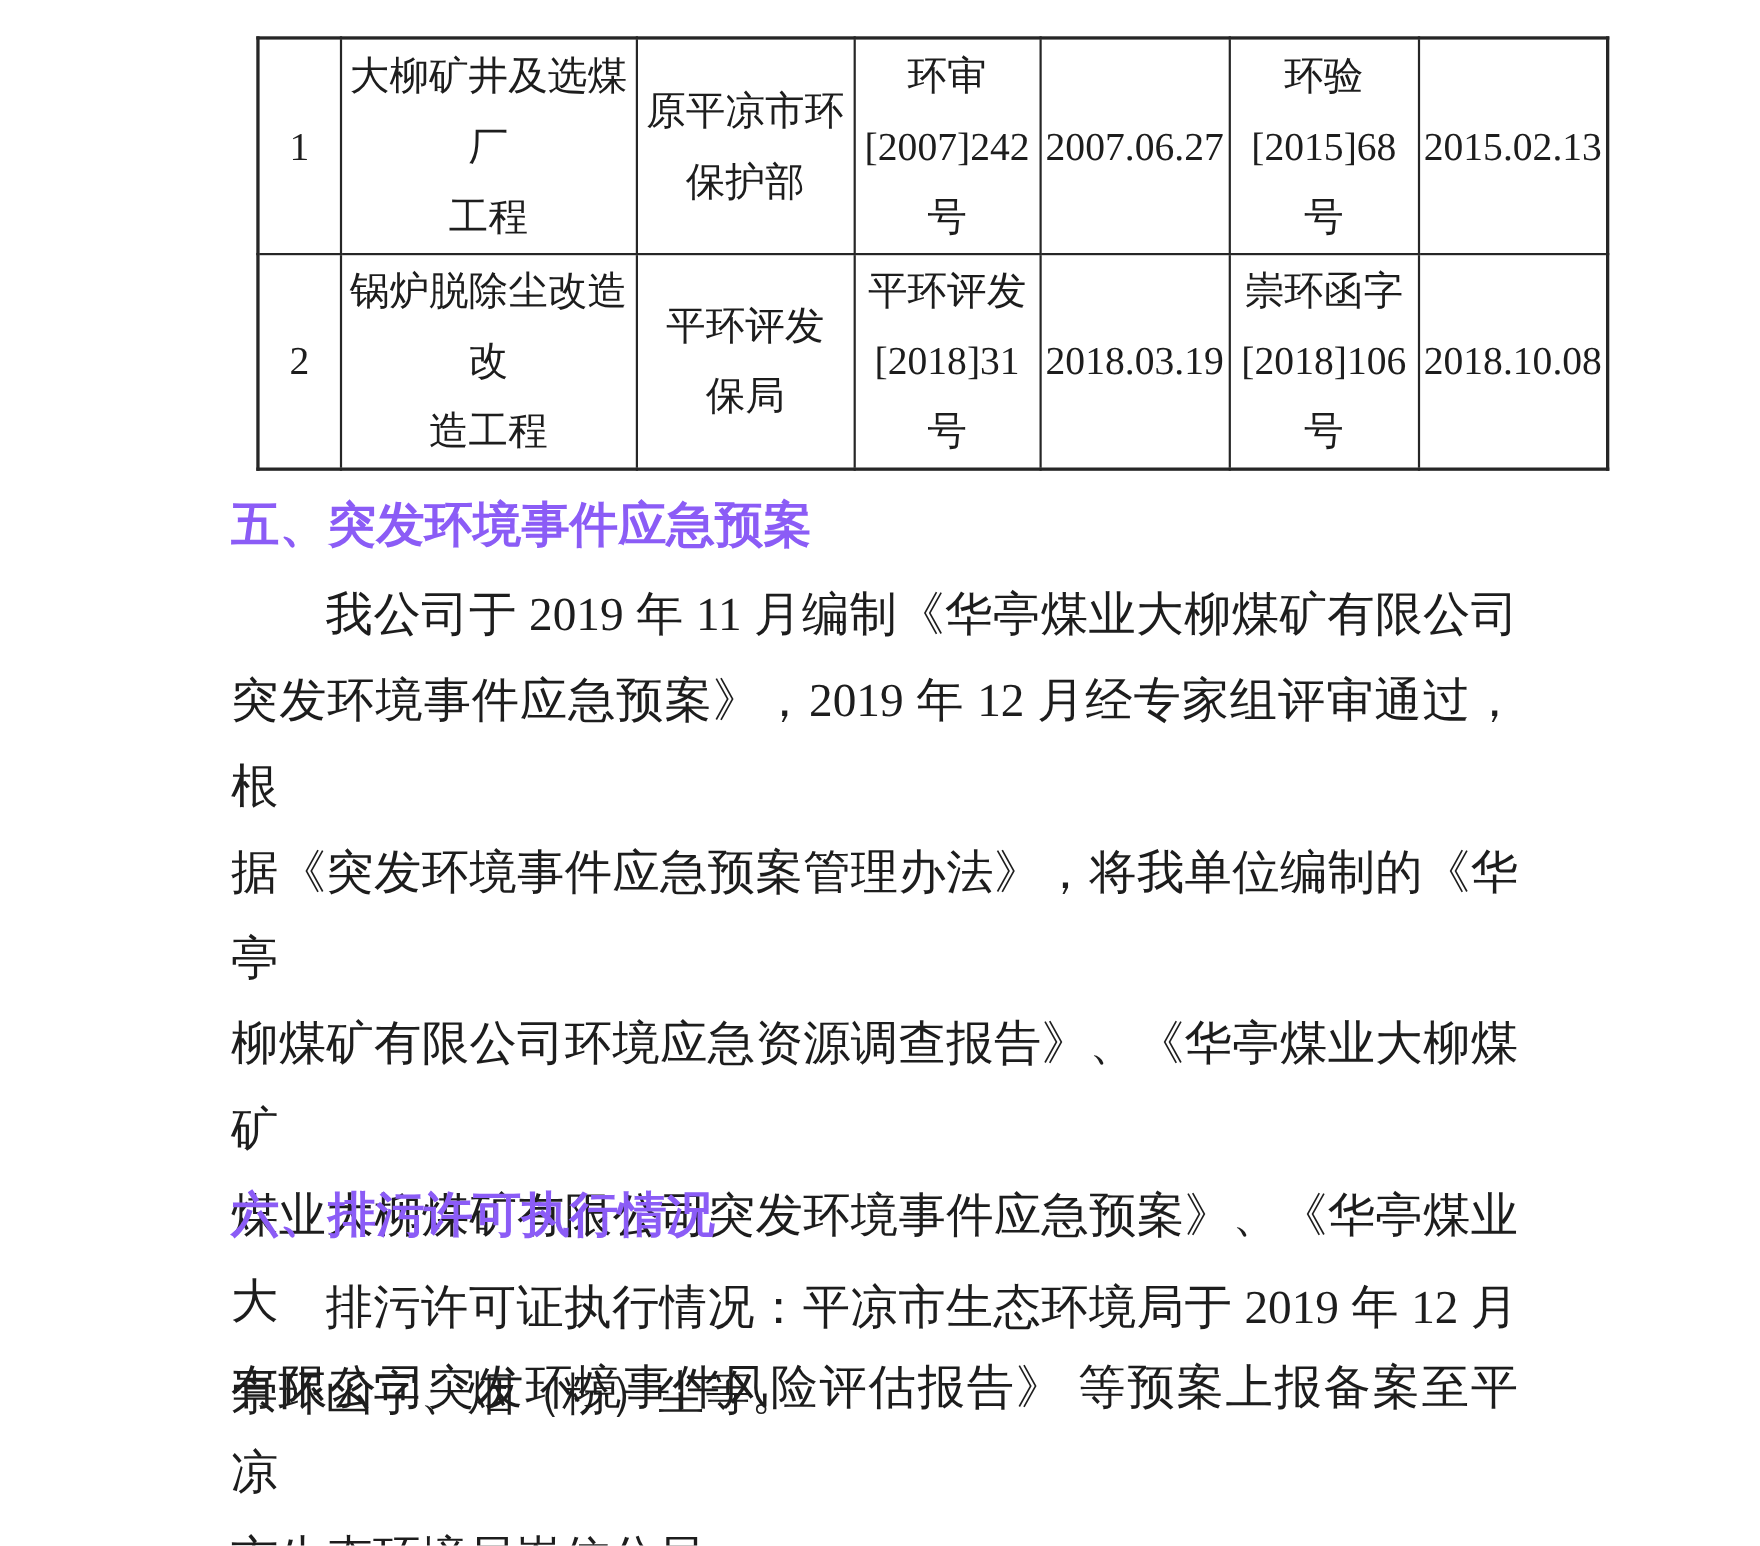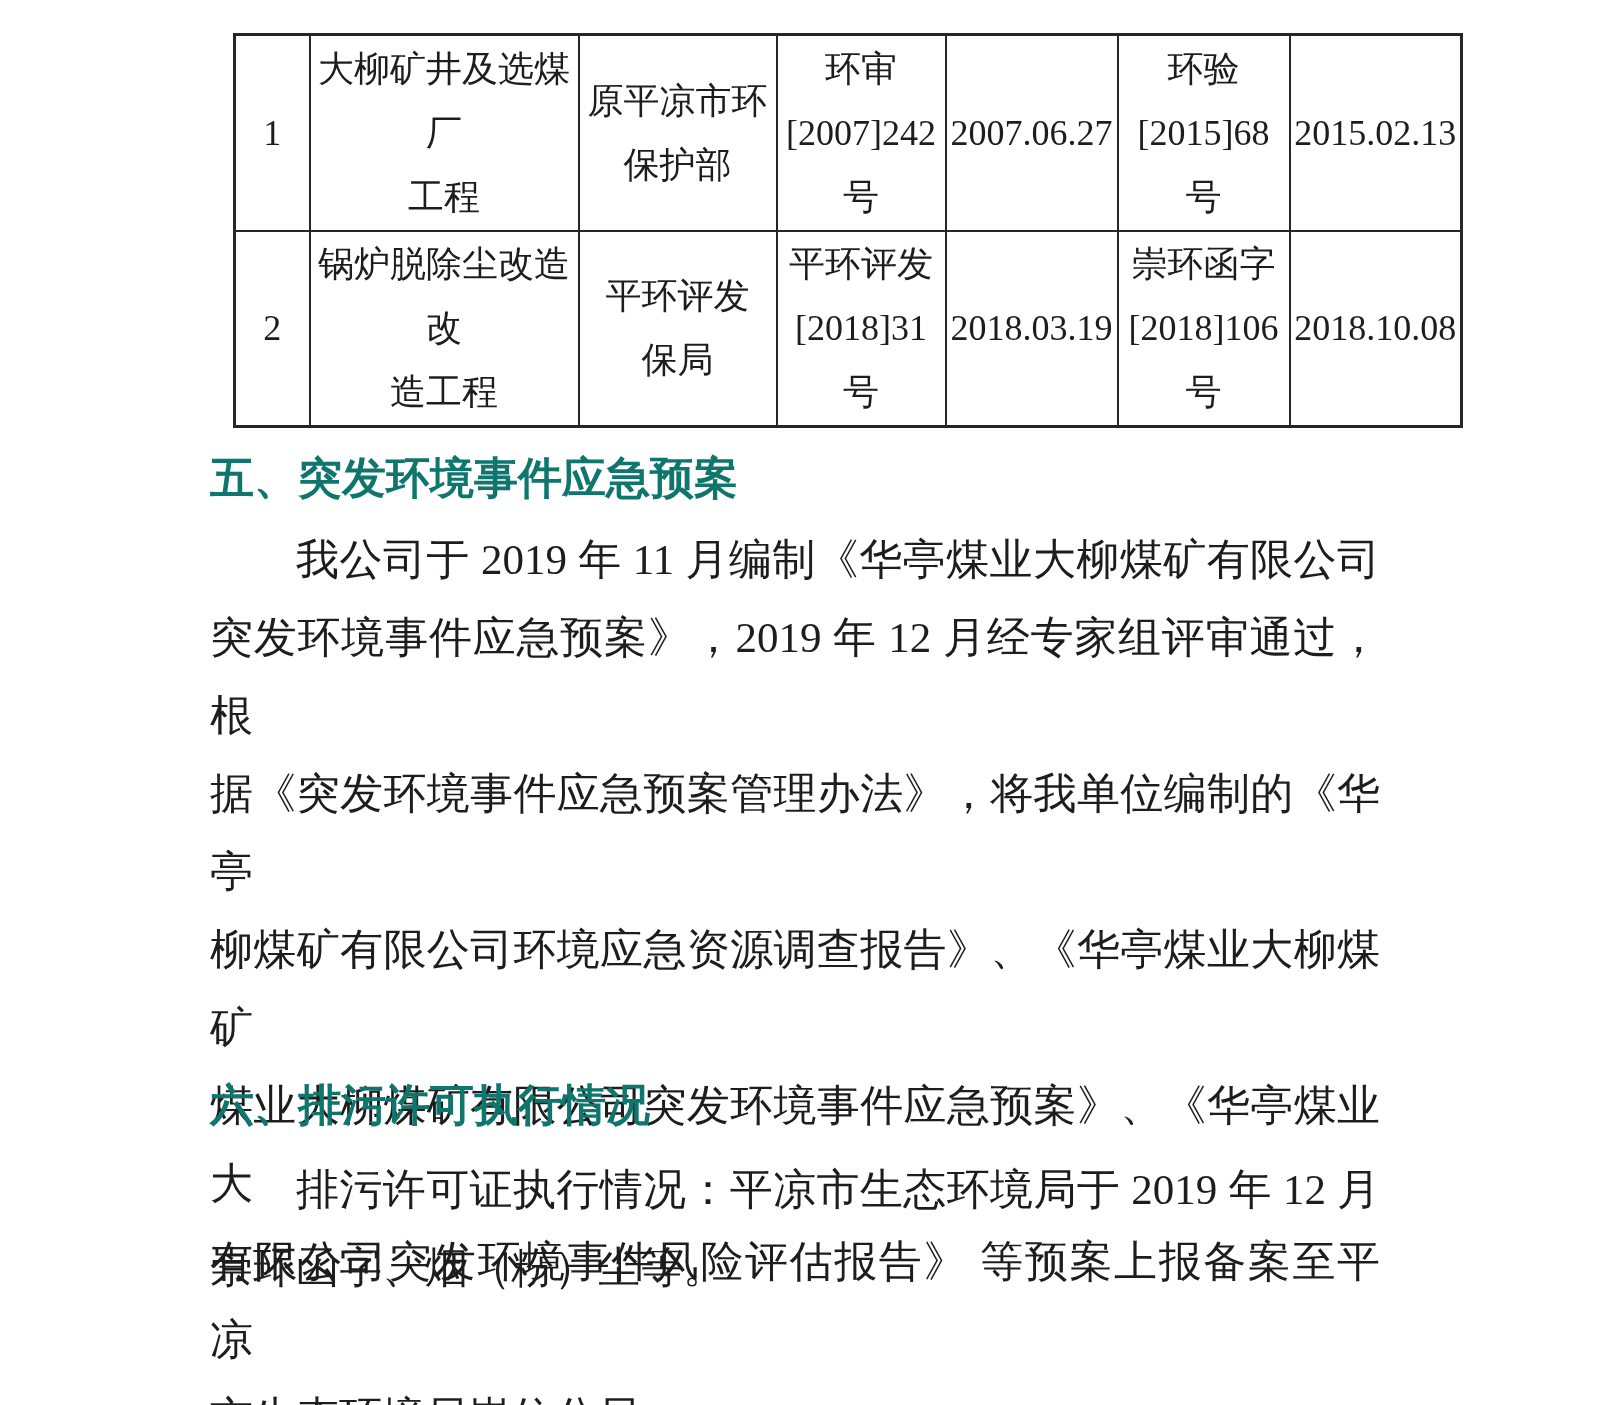--- a/index.html
+++ b/index.html
@@ -20,21 +20,21 @@
     font-size:36px; line-height:64px;
     white-space:pre-line;
     padding:0 2px;
     color:#1d1d1d;
   }
   table.doc-table tr { height:196px; }
   
   .heading {
     position:absolute; left:210px; margin:0;
     font-family:"Liberation Sans", sans-serif;
-    font-weight:700; font-size:44px; line-height:52px; color:#0f766e;
+    font-weight:700; font-size:44px; line-height:52px; color:#8b5cf6;
     white-space:nowrap;
   }
   .heading-5 { top:452px; }
   .heading-6 { top:1079px;text-align:right; }
   
   .para {
     position:absolute; left:210px; width:1170px;
     font-size:43px; line-height:78px; color:#1d1d1d;
   }
   .para-1 { top:521px; }

